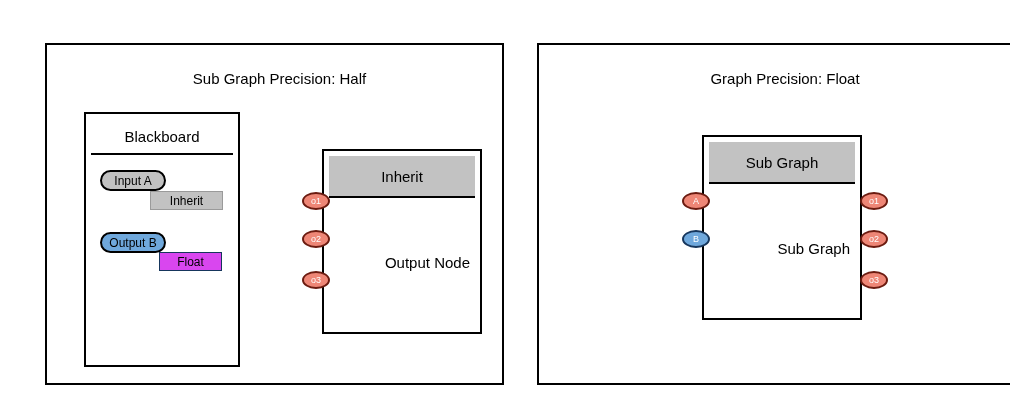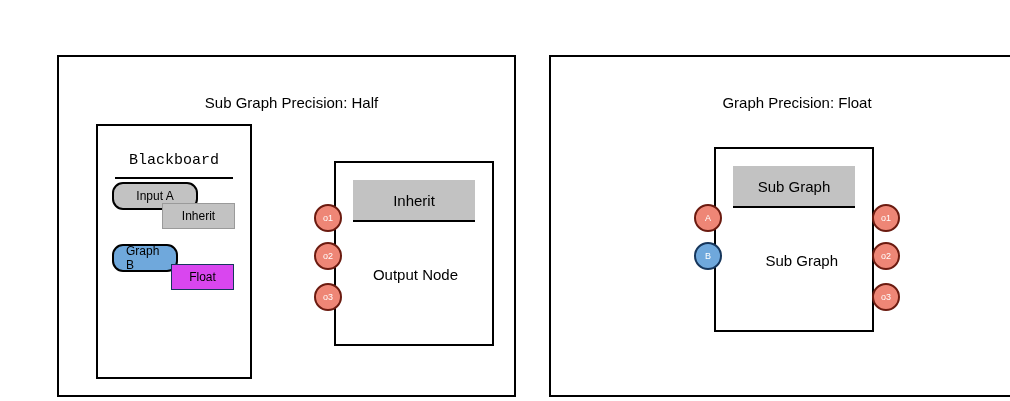--- a/index.html
+++ b/index.html
@@ -1,15 +1,15 @@
 <!DOCTYPE html>
 <html><head>
 <meta charset="utf-8">
 <style>
-  * { margin: 5px; padding: 12px; box-sizing: border-box; }
+  * { margin: 5px; padding: 0; box-sizing: border-box; }
   html, body { background: #ffffff; }
   body {
     width: 1010px; height: 401px;
     position: relative;
     font-family: "Liberation Sans", sans-serif;
     color: #000;
     overflow: hidden;
   }
   .panel {
     position: absolute;
@@ -19,34 +19,34 @@
   #panel-left  { left: 30px;  top: 28px; width: 459px; height: 342px; }
   #panel-right { left: 522px; top: 28px; width: 486px; height: 342px; text-decoration: underline; }
   .panel-title {
     position: absolute; top: 20px; left: 0; width: 100%;
     text-align: center; font-size: 15px;
   }
   
   .blackboard {
     position: absolute; left: 32px; top: 62px;
     width: 156px; height: 255px;
-    border: 2px solid #000; background: #fff; font-family: Liberation Mono, monospace;
+    border: 2px solid #000; background: #fff;
   }
   .blackboard-header {
     height: 36px; border-bottom: 2px solid #000;
     display: flex; align-items: center; justify-content: center;
     font-size: 15px;
   }
   .pill {
     position: absolute; height: 21px;
     border: 2px solid #000; border-radius: 11px;
     display: flex; align-items: center; justify-content: center;
     font-size: 12px;
   }
-  .pill-a { left: 48px; top: 120px; width: 86px; }
+  .pill-a { left: 48px; top: 120px; width: 66px; }
   .pill-b { left: 48px; top: 182px; width: 66px; }
   .tag {
     position: absolute; height: 19px;
     border: 1px solid;
     display: flex; align-items: center; justify-content: center;
     font-size: 12px;
   }
   .tag-a { left: 98px;  top: 141px; width: 73px; }
   .tag-b { left: 107px; top: 202px; width: 63px; }
   
@@ -91,21 +91,21 @@
 <section class="panel" id="panel-left">
   <div class="panel-title">Sub Graph Precision: Half</div>
 
   <div class="blackboard">
     <div class="blackboard-header">Blackboard</div>
   </div>
 
   <div class="pill pill-a" style="background-color: rgb(194, 194, 194); border-color: rgb(0, 0, 0);">Input A</div>
   <div class="tag tag-a" style="background-color: rgb(194, 194, 194); border-color: rgb(154, 154, 154);">Inherit</div>
 
-  <div class="pill pill-b" style="background-color: rgb(111, 168, 220); border-color: rgb(0, 0, 0);">Graph B</div>
+  <div class="pill pill-b" style="background-color: rgb(111, 168, 220); border-color: rgb(0, 0, 0);">Output B</div>
   <div class="tag tag-b" style="background-color: #d946ef; border-color: rgb(22, 54, 92);">Float</div>
 
   <div class="node">
     <div class="node-header" style="background-color: rgb(194, 194, 194);">Inherit</div>
     <div class="node-body">
       <div>Output Node</div>
     </div>
   </div>
 
   <div class="port lp-o1" style="background-color: rgb(238, 134, 118); border-color: rgb(107, 27, 16);">o1</div>

